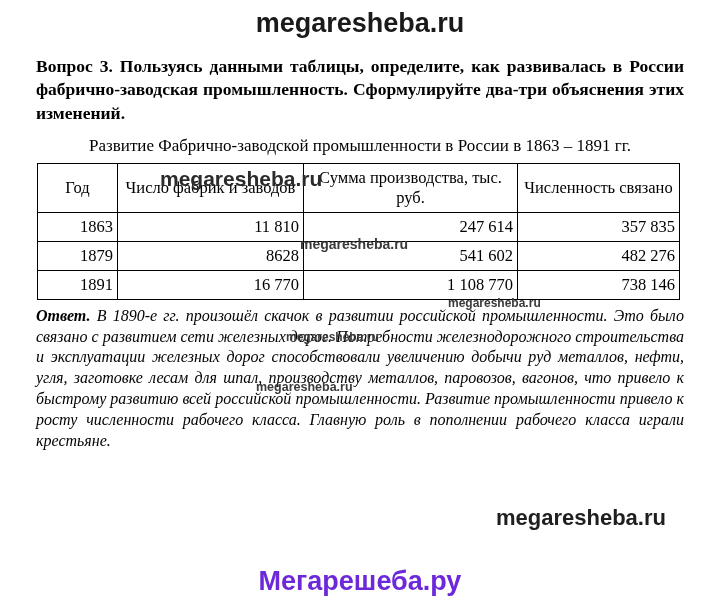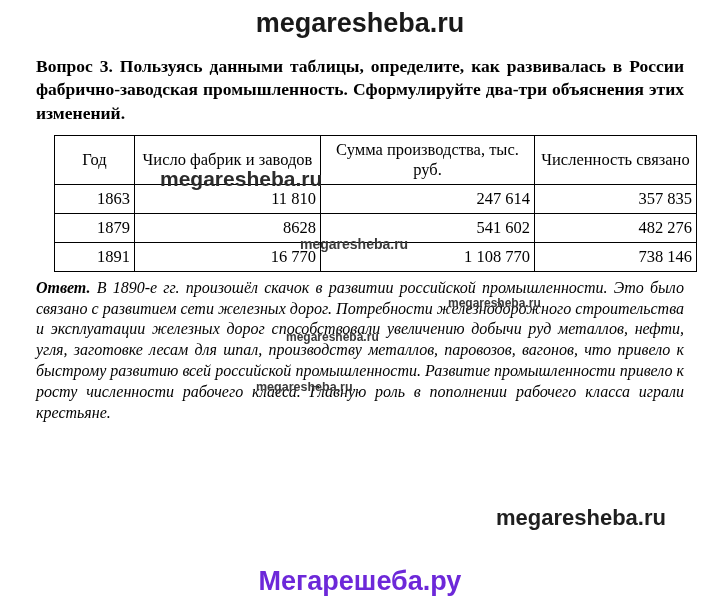--- a/index.html
+++ b/index.html
@@ -60,21 +60,21 @@
   .table-caption {
     font-size: 17px;
     line-height: 1.3;
     text-align: center;
     margin: 0 0 6px 0;
     padding: 0 10px;
   }
   table.data {
     border-collapse: collapse;
     width: 642px;
-    margin: 0 0 2px 18px;
+    margin: 0 0 2px 1px;
     table-layout: fixed;
   }
   table.data th, table.data td {
     border: 1px solid #000000;
     text-align: center;
     font-size: 16.5px;
     line-height: 1.18;
     padding: 2px 4px;
     font-weight: normal;
   }
@@ -122,20 +122,21 @@
 <body>
 
 <div class="page">
 
   <div class="site-title-top">megaresheba.ru</div>
 
   <div class="content">
 
     <p class="question">Вопрос 3. Пользуясь данными таблицы, определите, как развивалась в России фабрично-заводская промышленность. Сформулируйте два-три объяснения этих изменений.</p>
 
+    <p class="table-caption">Развитие Фабрично-заводской промышленности в России в 1863 – 1891 гг.</p>
 
     <table class="data">
       <colgroup>
         <col class="c0">
           <col class="c1">
           <col class="c2">
           <col class="c3">
       </colgroup>
       <thead>
         <tr>

